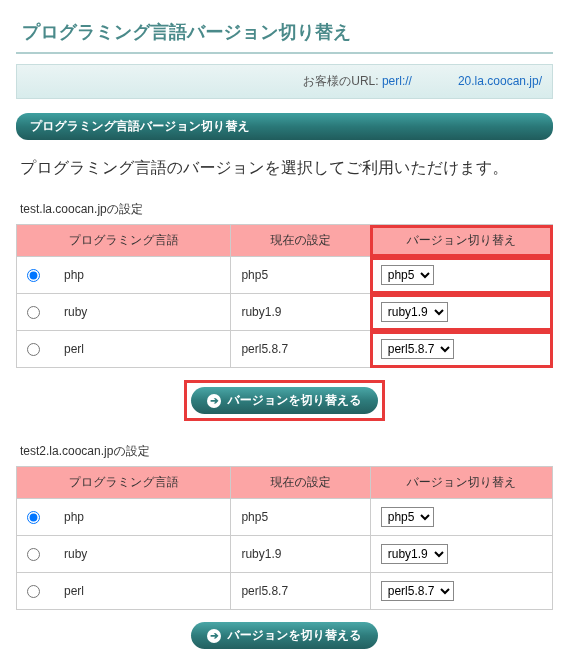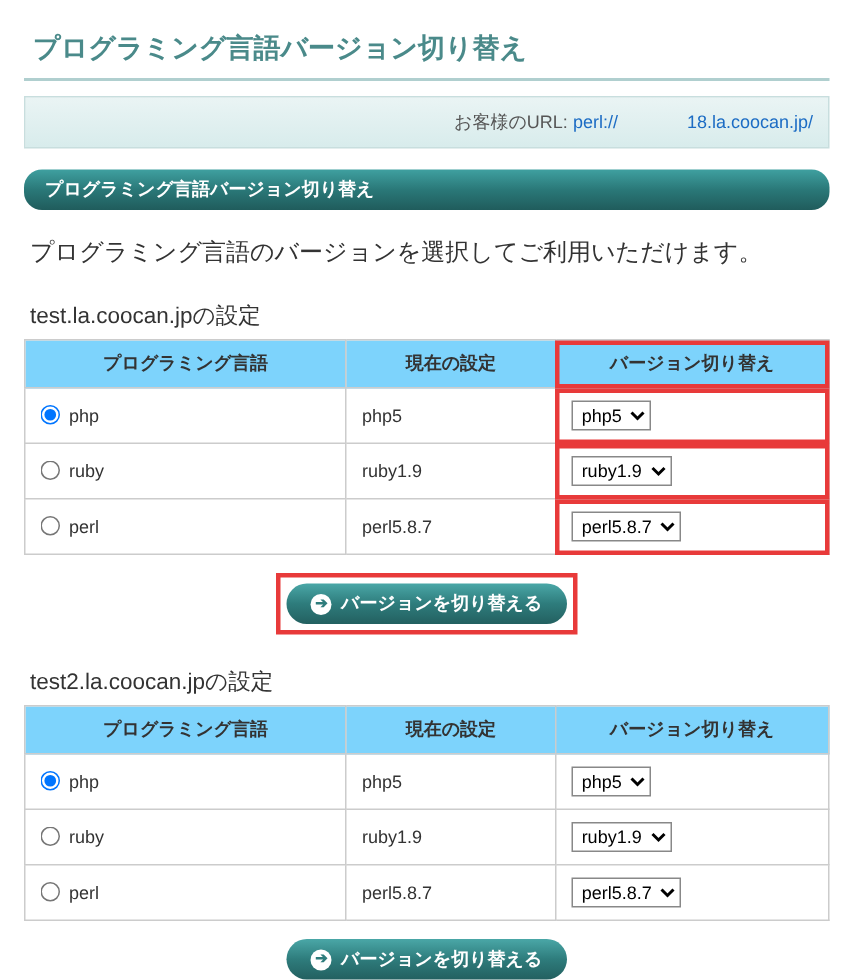--- a/index.html
+++ b/index.html
@@ -40,49 +40,49 @@
     padding: 5px 14px;
     font-size: 12px;
     font-weight: bold;
   }
   .desc {
     margin: 18px 4px 0;
     font-size: 16px;
     color: #333;
   }
   .sub-title {
-    font-size: 15px;
+    font-size: 12px;
     margin: 22px 4px 6px;
     color: #333;
   }
   table.cfg {
     width: 100%;
     border-collapse: collapse;
     table-layout: fixed;
   }
   table.cfg th {
-    background: #7dd3fc;
+    background: #fca5a5;
     border: 1px solid #ccc;
     padding: 7px 8px;
     font-size: 12px;
-    font-weight: bold;
+    font-weight: normal;
     color: #333;
     text-align: center;
   }
   table.cfg td {
     border: 1px solid #ccc;
     padding: 8px 10px;
     font-size: 12px;
     color: #333;
     vertical-align: middle;
   }
   .col-lang { width: 40%; }
   .col-cur  { width: 26%; }
   .col-sw   { width: 34%; }
-  .lang-cell { display: flex; align-items: flex-start; gap: 6px; }
+  .lang-cell { display: flex; align-items: flex-end; gap: 24px; }
   .lang-cell input[type=radio] { margin: 0; }
   select {
     font-size: 12px;
     padding: 1px 2px;
     border: 1px solid #888;
     background: #fff;
   }
   .hl-col { outline: 3px solid #e83a3a; outline-offset: -3px; }
   .btn-wrap { text-align: center; margin: 12px 0 8px; }
   .hl-btn { display: inline-block; border: 3px solid #e83a3a; padding: 4px; }
@@ -116,21 +116,21 @@
   }
 </style>
 </head>
 <body>
 
 <div class="page-title">プログラミング言語バージョン切り替え</div>
 
 <div class="url-bar">
   <span>お客様のURL:</span>
   <a href="#">
-    <span>perl://</span><span class="url-blank"></span><span>18.la.coocan.jp/</span>
+    <span>perl://</span><span class="url-blank"></span><span>20.la.coocan.jp/</span>
   </a>
 </div>
 
 <div class="section-bar">プログラミング言語バージョン切り替え</div>
 
 <div class="desc">プログラミング言語のバージョンを選択してご利用いただけます。</div>
 
 <div class="sub-title">test.la.coocan.jpの設定</div>
 <table class="cfg">
   <colgroup>

